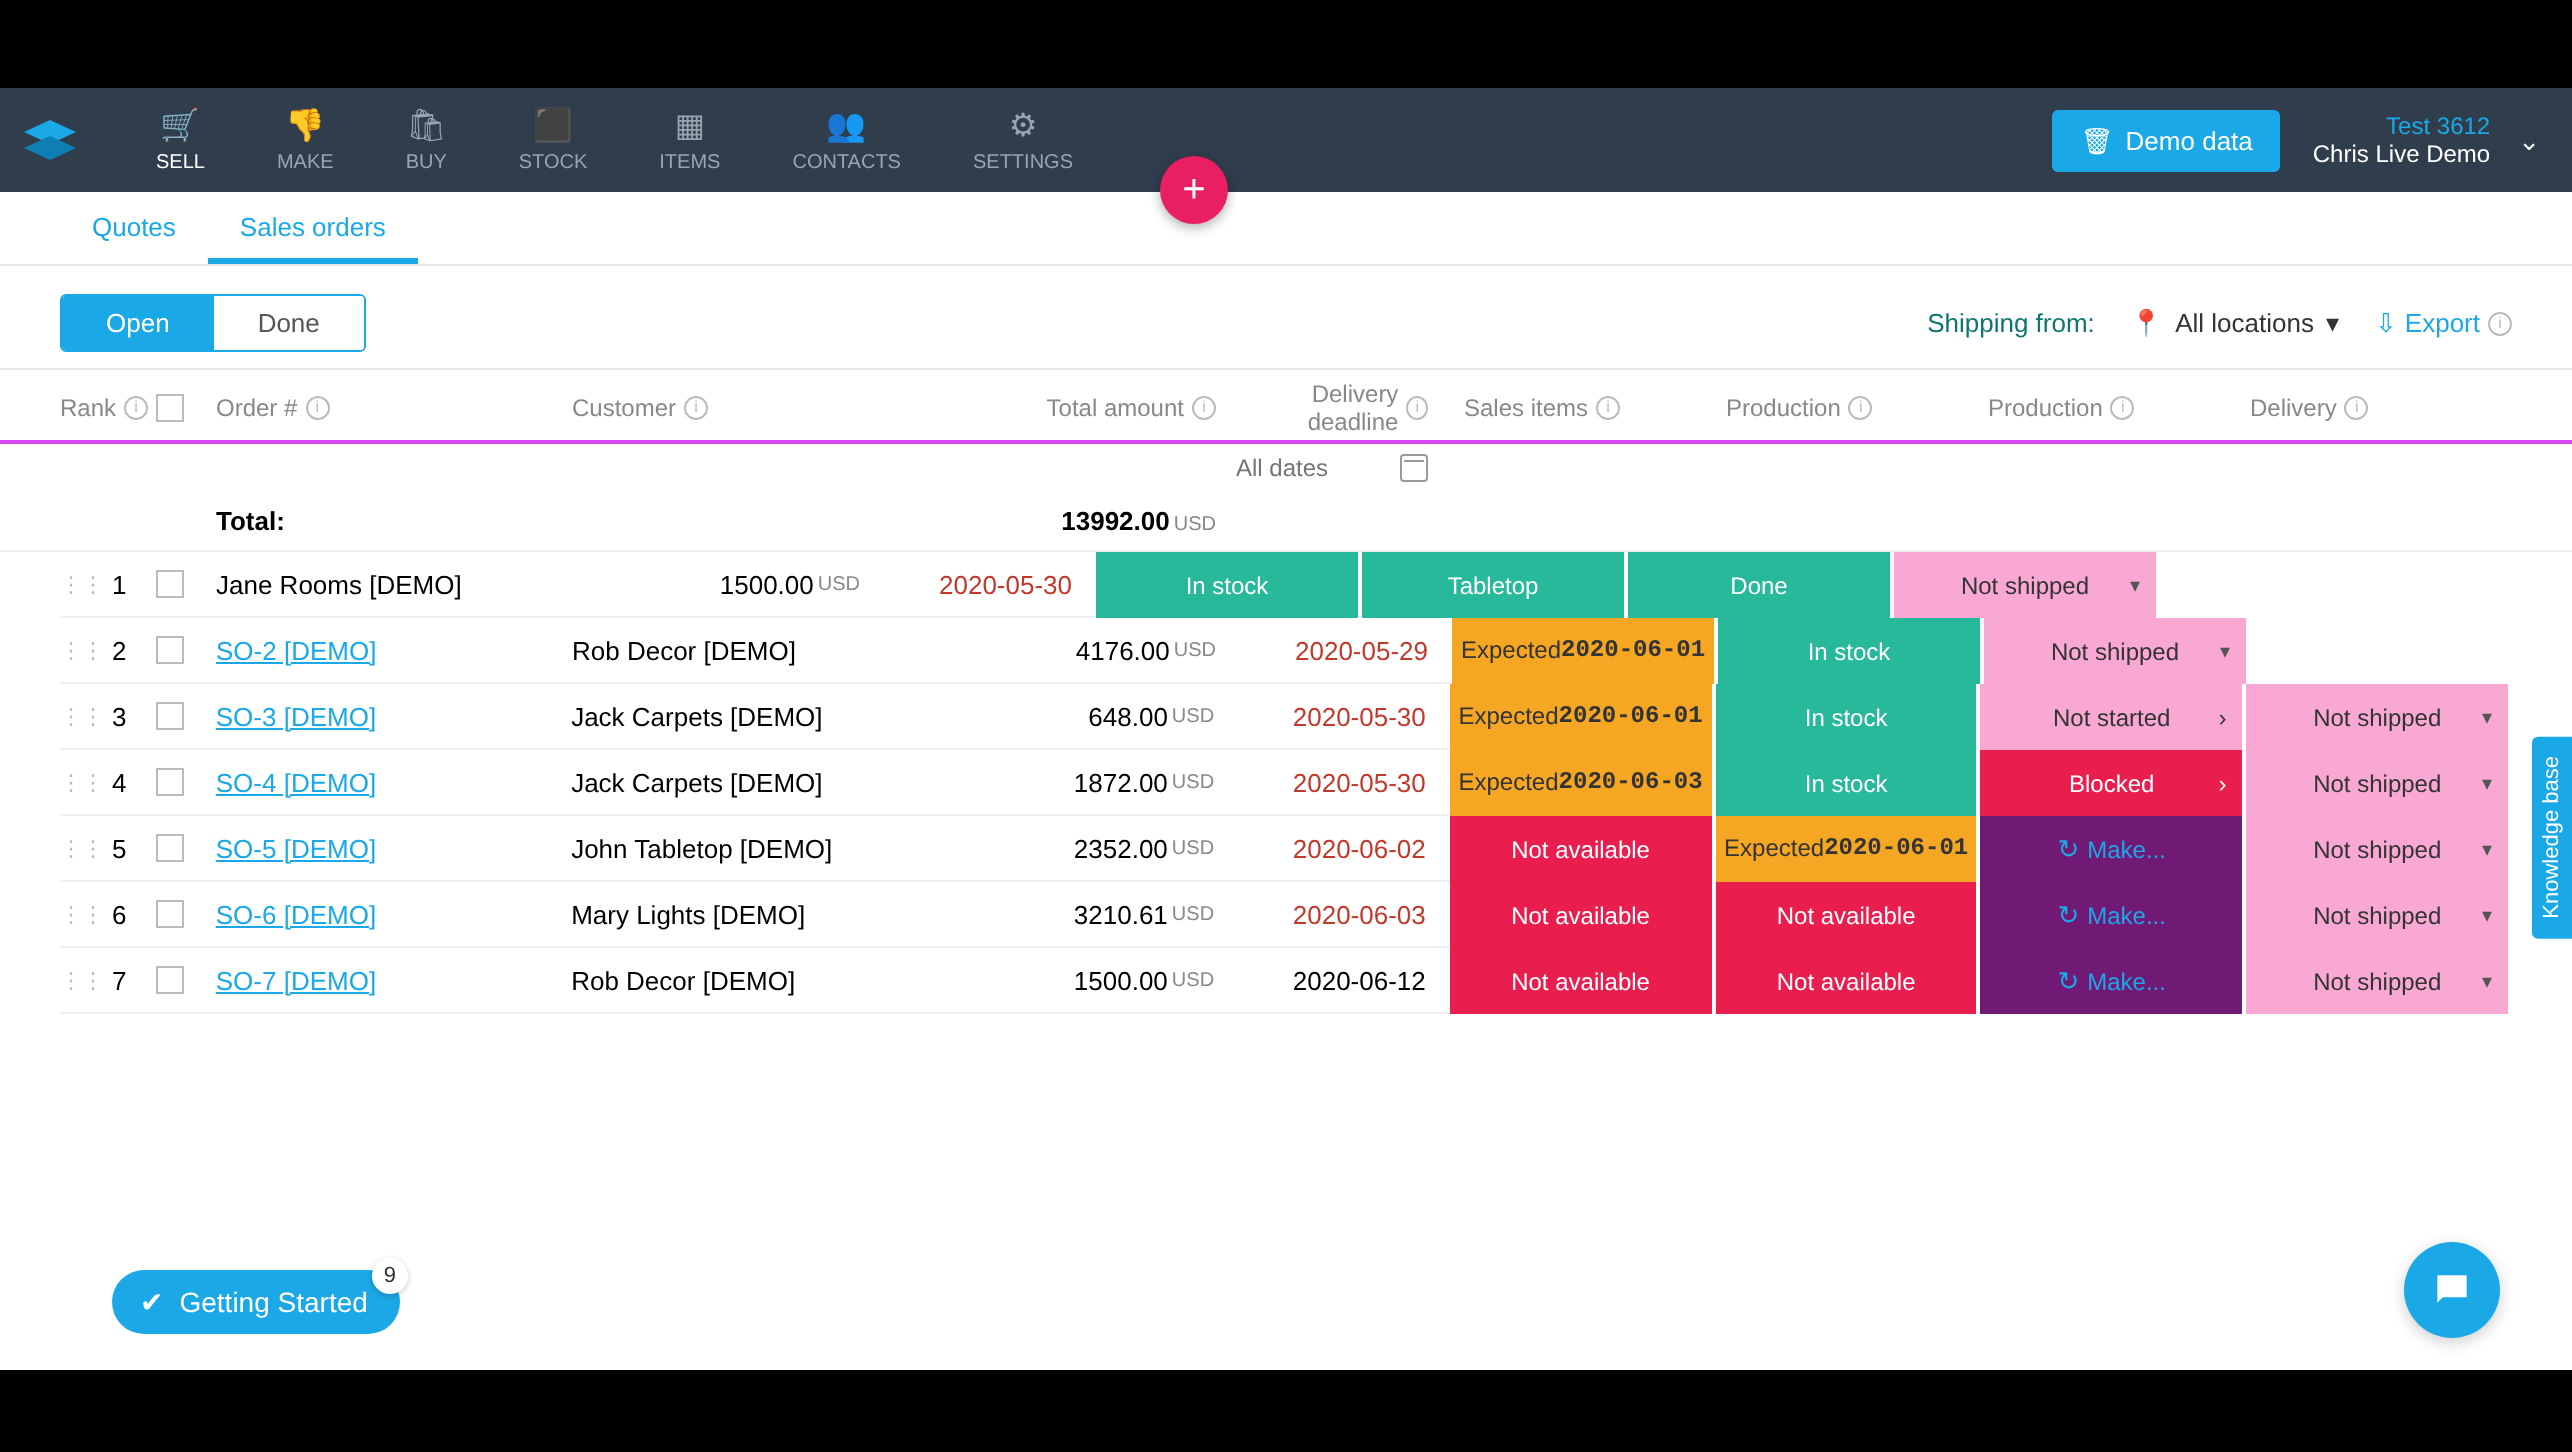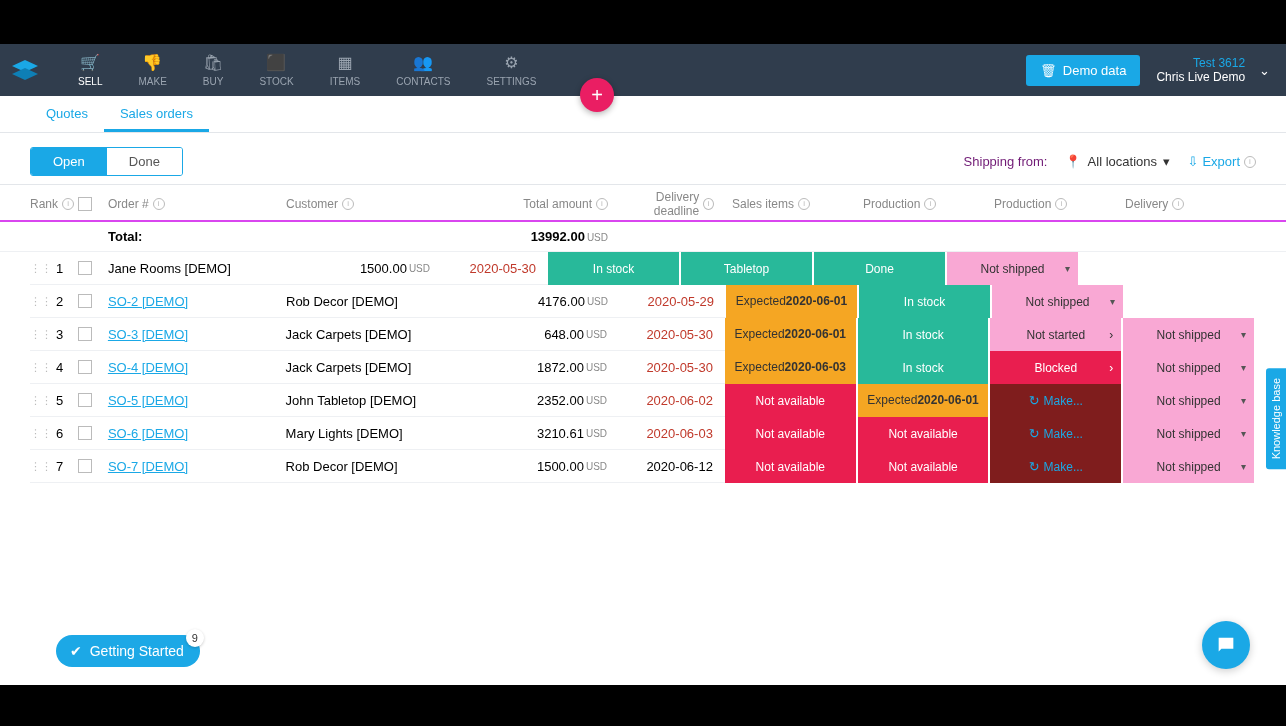--- a/index.html
+++ b/index.html
@@ -20,21 +20,21 @@
 .chev { color: #fff; cursor: pointer; padding: 0 6px; }
 .subnav { display: flex; gap: 0; border-bottom: 1px solid #e3e6ea; padding: 0 30px; position: relative; }
 .subtab { padding: 10px 16px 8px; color: #1aa8e6; cursor: pointer; font-size: 13px; border-bottom: 3px solid transparent; }
 .subtab.active { border-bottom-color: #1aa8e6; }
 .fab { position: absolute; left: 580px; top: -18px; width: 34px; height: 34px; border-radius: 50%; background: #ea1e63; color: #fff; display: flex; align-items: center; justify-content: center; font-size: 20px; cursor: pointer; box-shadow: 0 2px 6px rgba(0,0,0,0.3); }
 .toolbar { display: flex; align-items: center; padding: 14px 30px 8px; gap: 10px; }
 .seg { display: flex; border: 1px solid #1aa8e6; border-radius: 3px; overflow: hidden; }
 .seg button { border: none; padding: 6px 22px; font-size: 13px; cursor: pointer; background: #fff; color: #555; }
 .seg button.on { background: #1aa8e6; color: #fff; }
 .tool-spacer { flex: 1; }
-.ship-label { color: #701a75; font-size: 13px; margin-left: 36px; }
+.ship-label { color: #0f766e; font-size: 13px; margin-left: 36px; }
 .loc-sel { display: flex; align-items: center; gap: 6px; color: #333; cursor: pointer; padding: 0 8px; font-size: 13px; }
 .export { color: #1aa8e6; display: flex; align-items: center; gap: 4px; cursor: pointer; font-size: 13px; }
 .hdr-row { display: flex; align-items: center; padding: 4px 30px 2px; border-top: 1px solid #e3e6ea; border-bottom: 2px solid #d946ef; color: #888; font-size: 12px; height: 38px; position: relative; }
 .col-rank { width: 48px; }
 .col-chk { width: 30px; }
 .col-order { width: 178px; }
 .col-cust { width: 188px; }
 .col-amt { width: 144px; text-align: right; padding-right: 10px; }
 .col-dead { width: 108px; text-align: right; padding-right: 12px; position: relative; }
 .col-sal { width: 131px; text-align: center; }
@@ -53,26 +53,26 @@
 .data-row > div { display: flex; align-items: center; border-bottom: 1px solid #eef0f3; }
 .drag { color: #bbb; font-size: 11px; cursor: grab; margin-right: 4px; }
 .chk { width: 14px; height: 14px; border: 1px solid #bbb; background: #fff; }
 .ord-link { color: #1aa8e6; text-decoration: underline; cursor: pointer; }
 .amt { justify-content: flex-end; }
 .dead { justify-content: flex-end; }
 .dead.overdue { color: #c0392b; }
 .stat { justify-content: center; color: #fff; font-size: 12px; margin-right: 2px; border: none !important; position: relative; }
 .stat.green { background: #28b99a; }
 .stat.orange { background: #f5a623; color: #333; flex-direction: row; line-height: 1.2; }
-.stat.orange .d2 { font-weight: 600; }
+.stat.orange .d2 { font-weight: 600; font-family: Liberation Mono, monospace; }
 .stat.red { background: #e91e4f; }
 .stat.grey { background: #f9a8d4; color: #333; }
 .stat.arrow::after { content: "›"; position: absolute; right: 8px; color: inherit; }
 .stat.caret::after { content: "▾"; position: absolute; right: 8px; font-size: 10px; color: #555; }
-.stat.make { color: #1aa8e6; background: #7f1d1d; justify-content: center; gap: 4px; }
+.stat.make { color: #1aa8e6; background: #701a75; justify-content: center; gap: 4px; }
 .stat.make::before { content: "↻"; font-size: 13px; }
 .bottom-pill { position: absolute; bottom: 18px; left: 56px; background: #1ca8e6; color: #fff; border-radius: 20px; padding: 8px 16px 8px 14px; display: flex; align-items: center; gap: 8px; font-size: 14px; cursor: pointer; }
 .bottom-pill .badge { position: absolute; top: -6px; right: -4px; background: #fff; color: #333; border-radius: 50%; width: 18px; height: 18px; font-size: 11px; display: flex; align-items: center; justify-content: center; box-shadow: 0 1px 3px rgba(0,0,0,0.2); }
 .chat-bubble { position: absolute; bottom: 16px; right: 36px; width: 48px; height: 48px; border-radius: 50%; background: #1aa8e6; display: flex; align-items: center; justify-content: center; cursor: pointer; box-shadow: 0 2px 8px rgba(0,0,0,0.2); }
 .chat-bubble svg { width: 22px; height: 22px; fill: #fff; }
 .kb-tab { position: absolute; right: 0; top: 324px; background: #1aa8e6; color: #fff; writing-mode: vertical-rl; transform: rotate(180deg); padding: 10px 4px; font-size: 11px; border-radius: 0 3px 3px 0; cursor: pointer; }
 .col-dead input { border: none; background: transparent; font-size: 12px; color: #aaa; width: 70px; }
 </style>
 </head>
 <body>
@@ -187,20 +187,35 @@
     <div class="col-pro hdr-label" style="justify-content:flex-start;padding-left:6px">
         <span>Production</span>
         <span class="info-icon">i</span>
       </div>
     <div class="col-del hdr-label" style="justify-content:flex-start;padding-left:6px">
         <span>Delivery</span>
         <span class="info-icon">i</span>
       </div>
   </div>
 
+  <div class="filter-row">
+    <div class="col-rank"></div>
+      <div class="col-chk"></div>
+      <div class="col-order"></div>
+      <div class="col-cust"></div>
+      <div class="col-amt"></div>
+    <div class="col-dead dates-cell">
+        <input placeholder="All dates" style="">
+        <span class="cal-icon"></span>
+      </div>
+    <div class="col-sal"></div>
+      <div class="col-ing"></div>
+      <div class="col-pro"></div>
+      <div class="col-del"></div>
+  </div>
 
   <div class="total-row">
     <div class="col-rank"></div>
       <div class="col-chk"></div>
     <div class="col-order">Total:</div>
     <div class="col-cust"></div>
     <div class="col-amt amt"><span>13992.00</span><span class="currency-small">USD</span></div>
     <div class="col-dead"></div>
       <div class="col-sal"></div>
       <div class="col-ing"></div>

